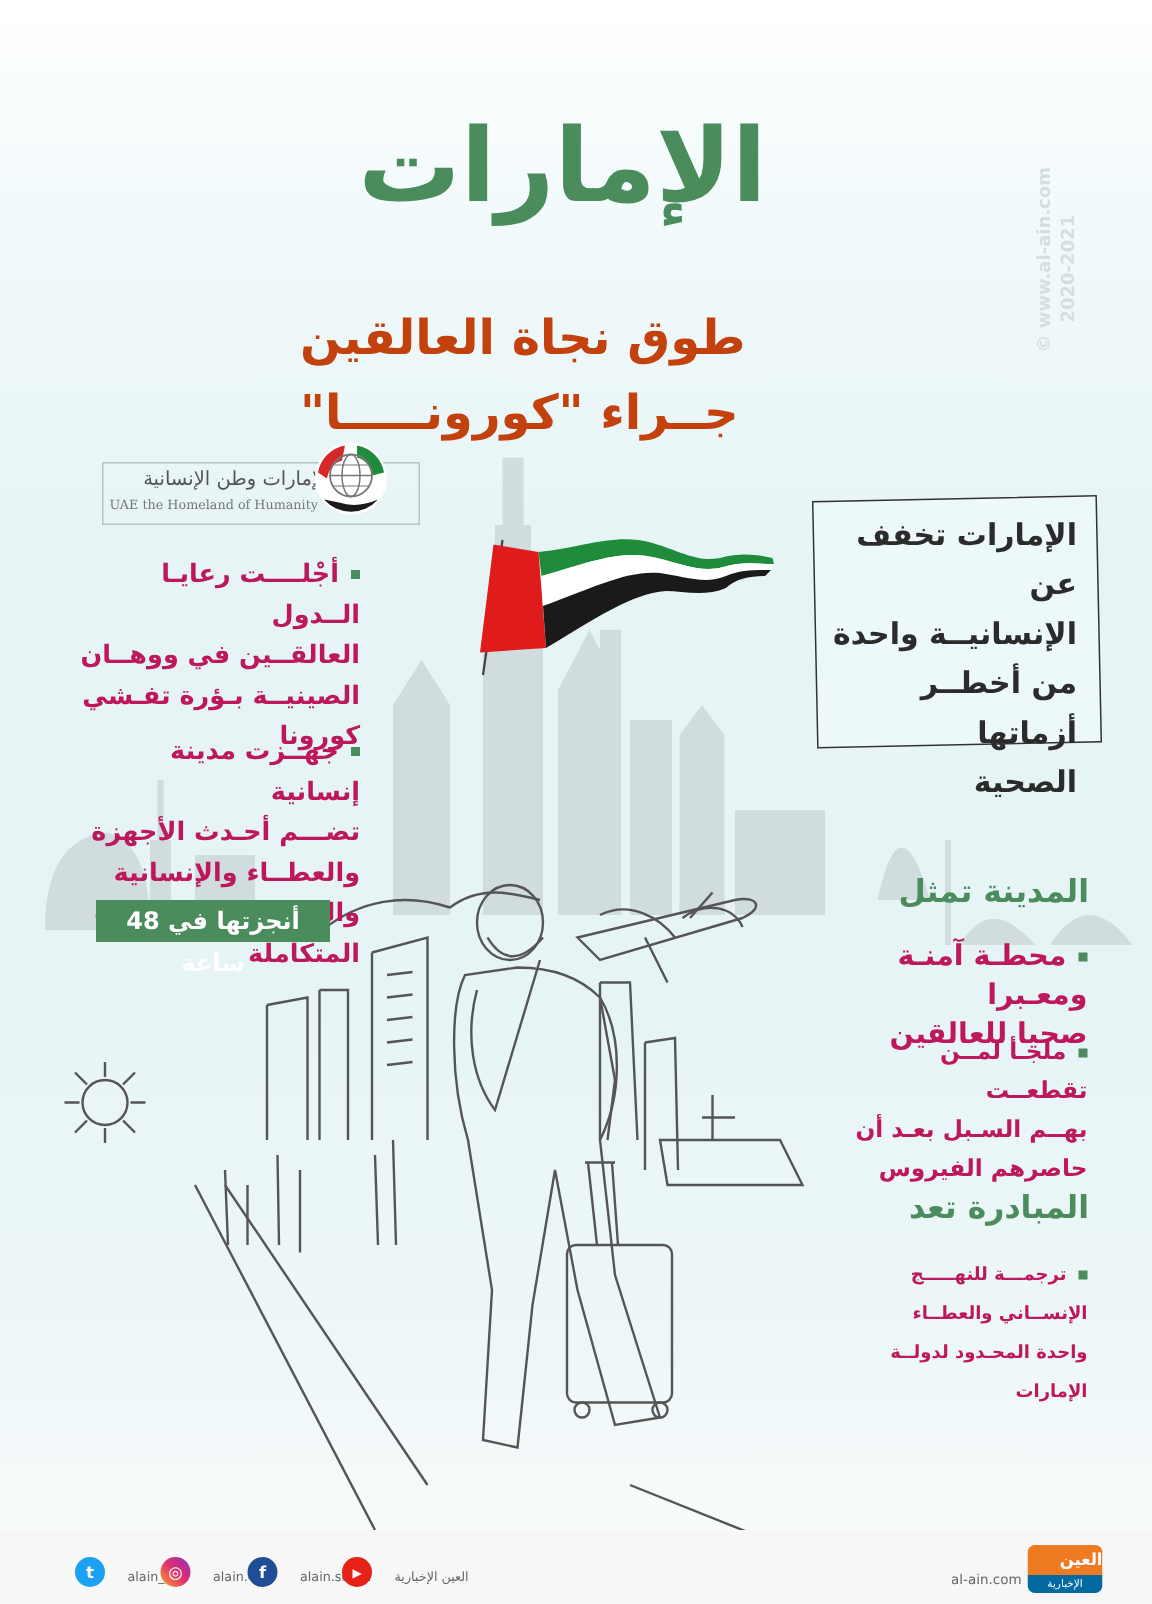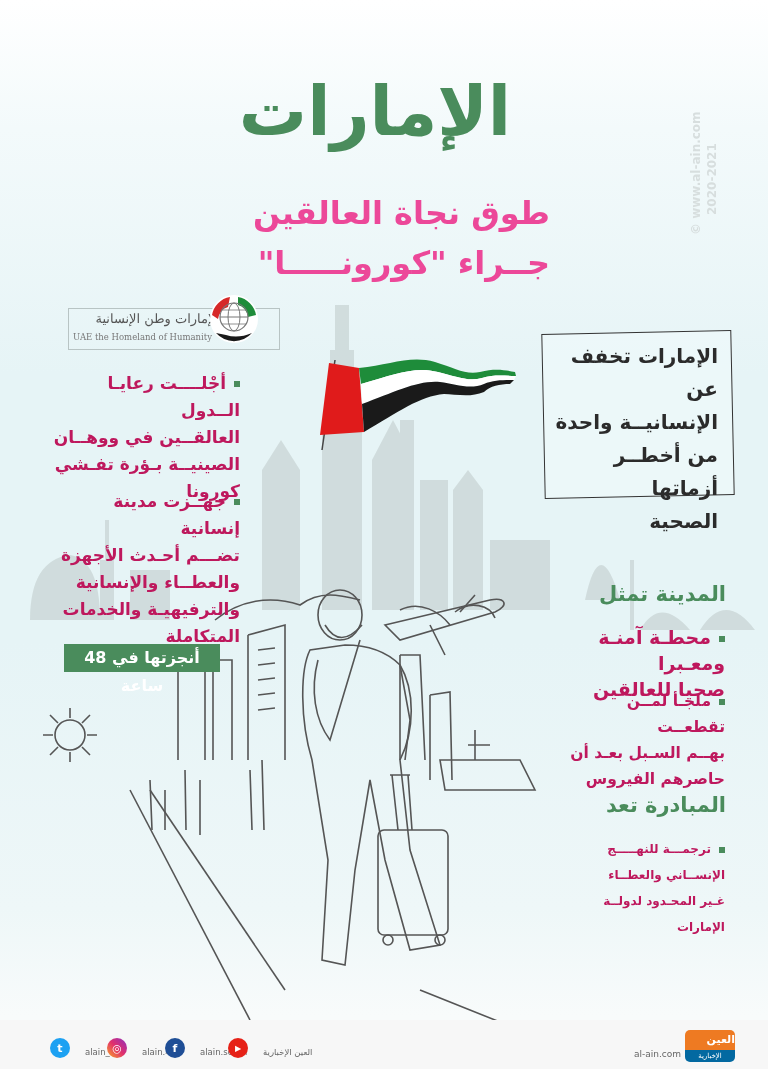--- a/index.html
+++ b/index.html
@@ -11,23 +11,23 @@
     color: #2b2b2b;
   }
 
   
   .main-title {
     position: absolute; left: 220px; top: 78px; width: 310px;
     text-align: center; direction: rtl;
     font-size: 68px; font-weight: bold; color: #4a8c5c; line-height: 1;
   }
   .subtitle {
-    position: absolute; left: 200px; top: 188px; width: 350px;
-    direction: rtl; text-align: right;
-    font-size: 32px; font-weight: bold; color: #ec4899; line-height: 50px;
+    position: absolute; left: 200px; top: 200px; width: 350px;
+    direction: rtl; text-align: left;
+    font-size: 32px; font-weight: bold; color: #c2410c; line-height: 50px;
   }
   .watermark {
     position: absolute; left: 690px; top: 95px; width: 40px; height: 140px;
   }
   .watermark span {
     position: absolute; left: 0; top: 0; transform-origin: 0 0;
     transform: rotate(-90deg) translate(-140px, 0);
     font-size: 12px; font-weight: bold; color: #d7dede; white-space: nowrap; line-height: 13px;
     width: 140px; display: block; text-align: left;
   }
@@ -52,21 +52,21 @@
     direction: rtl; text-align: right;
     font-size: 20px; font-weight: bold; color: #2b2b2b; line-height: 33px;
   }
 
   
   .bullet-block { position: absolute; direction: rtl; text-align: right; font-size: 17px; font-weight: bold; color: #be185d; line-height: 27px; }
   .bullet-block .sq { display: inline-block; width: 6px; height: 6px; background: #4a8c5c; margin-left: 8px; vertical-align: middle; }
   .left-b1 { left: 50px; top: 370px; width: 190px; }
   .left-b2 { left: 50px; top: 488px; width: 190px; }
   .green-tag {
-    position: absolute; left: 64px; top: 644px; width: 156px; height: 28px;
+    position: absolute; left: 64px; top: 600px; width: 156px; height: 28px;
     background: #4a8c5c; color: #fff; direction: rtl; text-align: center;
     font-size: 16px; font-weight: bold; line-height: 28px;
   }
   .sec-head { position: absolute; direction: rtl; text-align: right; font-size: 21px; font-weight: bold; color: #4a8c5c; }
   .sec1 { left: 560px; top: 582px; width: 166px; }
   .sec2 { left: 560px; top: 793px; width: 166px; }
   .r-b1 { left: 565px; top: 624px; width: 160px; font-size: 19px; line-height: 26px; }
   .r-b2 { left: 565px; top: 688px; width: 160px; font-size: 15.5px; line-height: 26px; }
   .r-b3 { left: 560px; top: 836px; width: 165px; font-size: 12px; line-height: 26px; }
 
@@ -224,21 +224,21 @@
 </div>
 <div class="bullet-block r-b2">
   <div><span class="sq"></span><span>ملجـأ لمــن تقطعــت</span></div>
   <div>بهــم السـبل بعـد أن</div>
   <div>حاصرهم الفيروس</div>
 </div>
 <div class="sec-head sec2">المبادرة تعد</div>
 <div class="bullet-block r-b3">
   <div><span class="sq"></span><span>ترجمـــة للنهـــــج</span></div>
   <div>الإنســاني  والعطــاء</div>
-  <div>غـير المحـدود لدولــة</div>
+  <div>واحدة المحـدود لدولــة</div>
   <div>الإمارات</div>
 </div>
 
 <div class="footer">
   <div class="social" style="left:50px;">
     <span class="ic" style="background:#1da1f2">t</span>
     <span class="lbl">alain_4u</span>
   </div>
   <div class="social" style="left:107px;">
     <span class="ic" style="background:linear-gradient(45deg,#f9a825,#e1306c,#8e2fc0)">◎</span>

